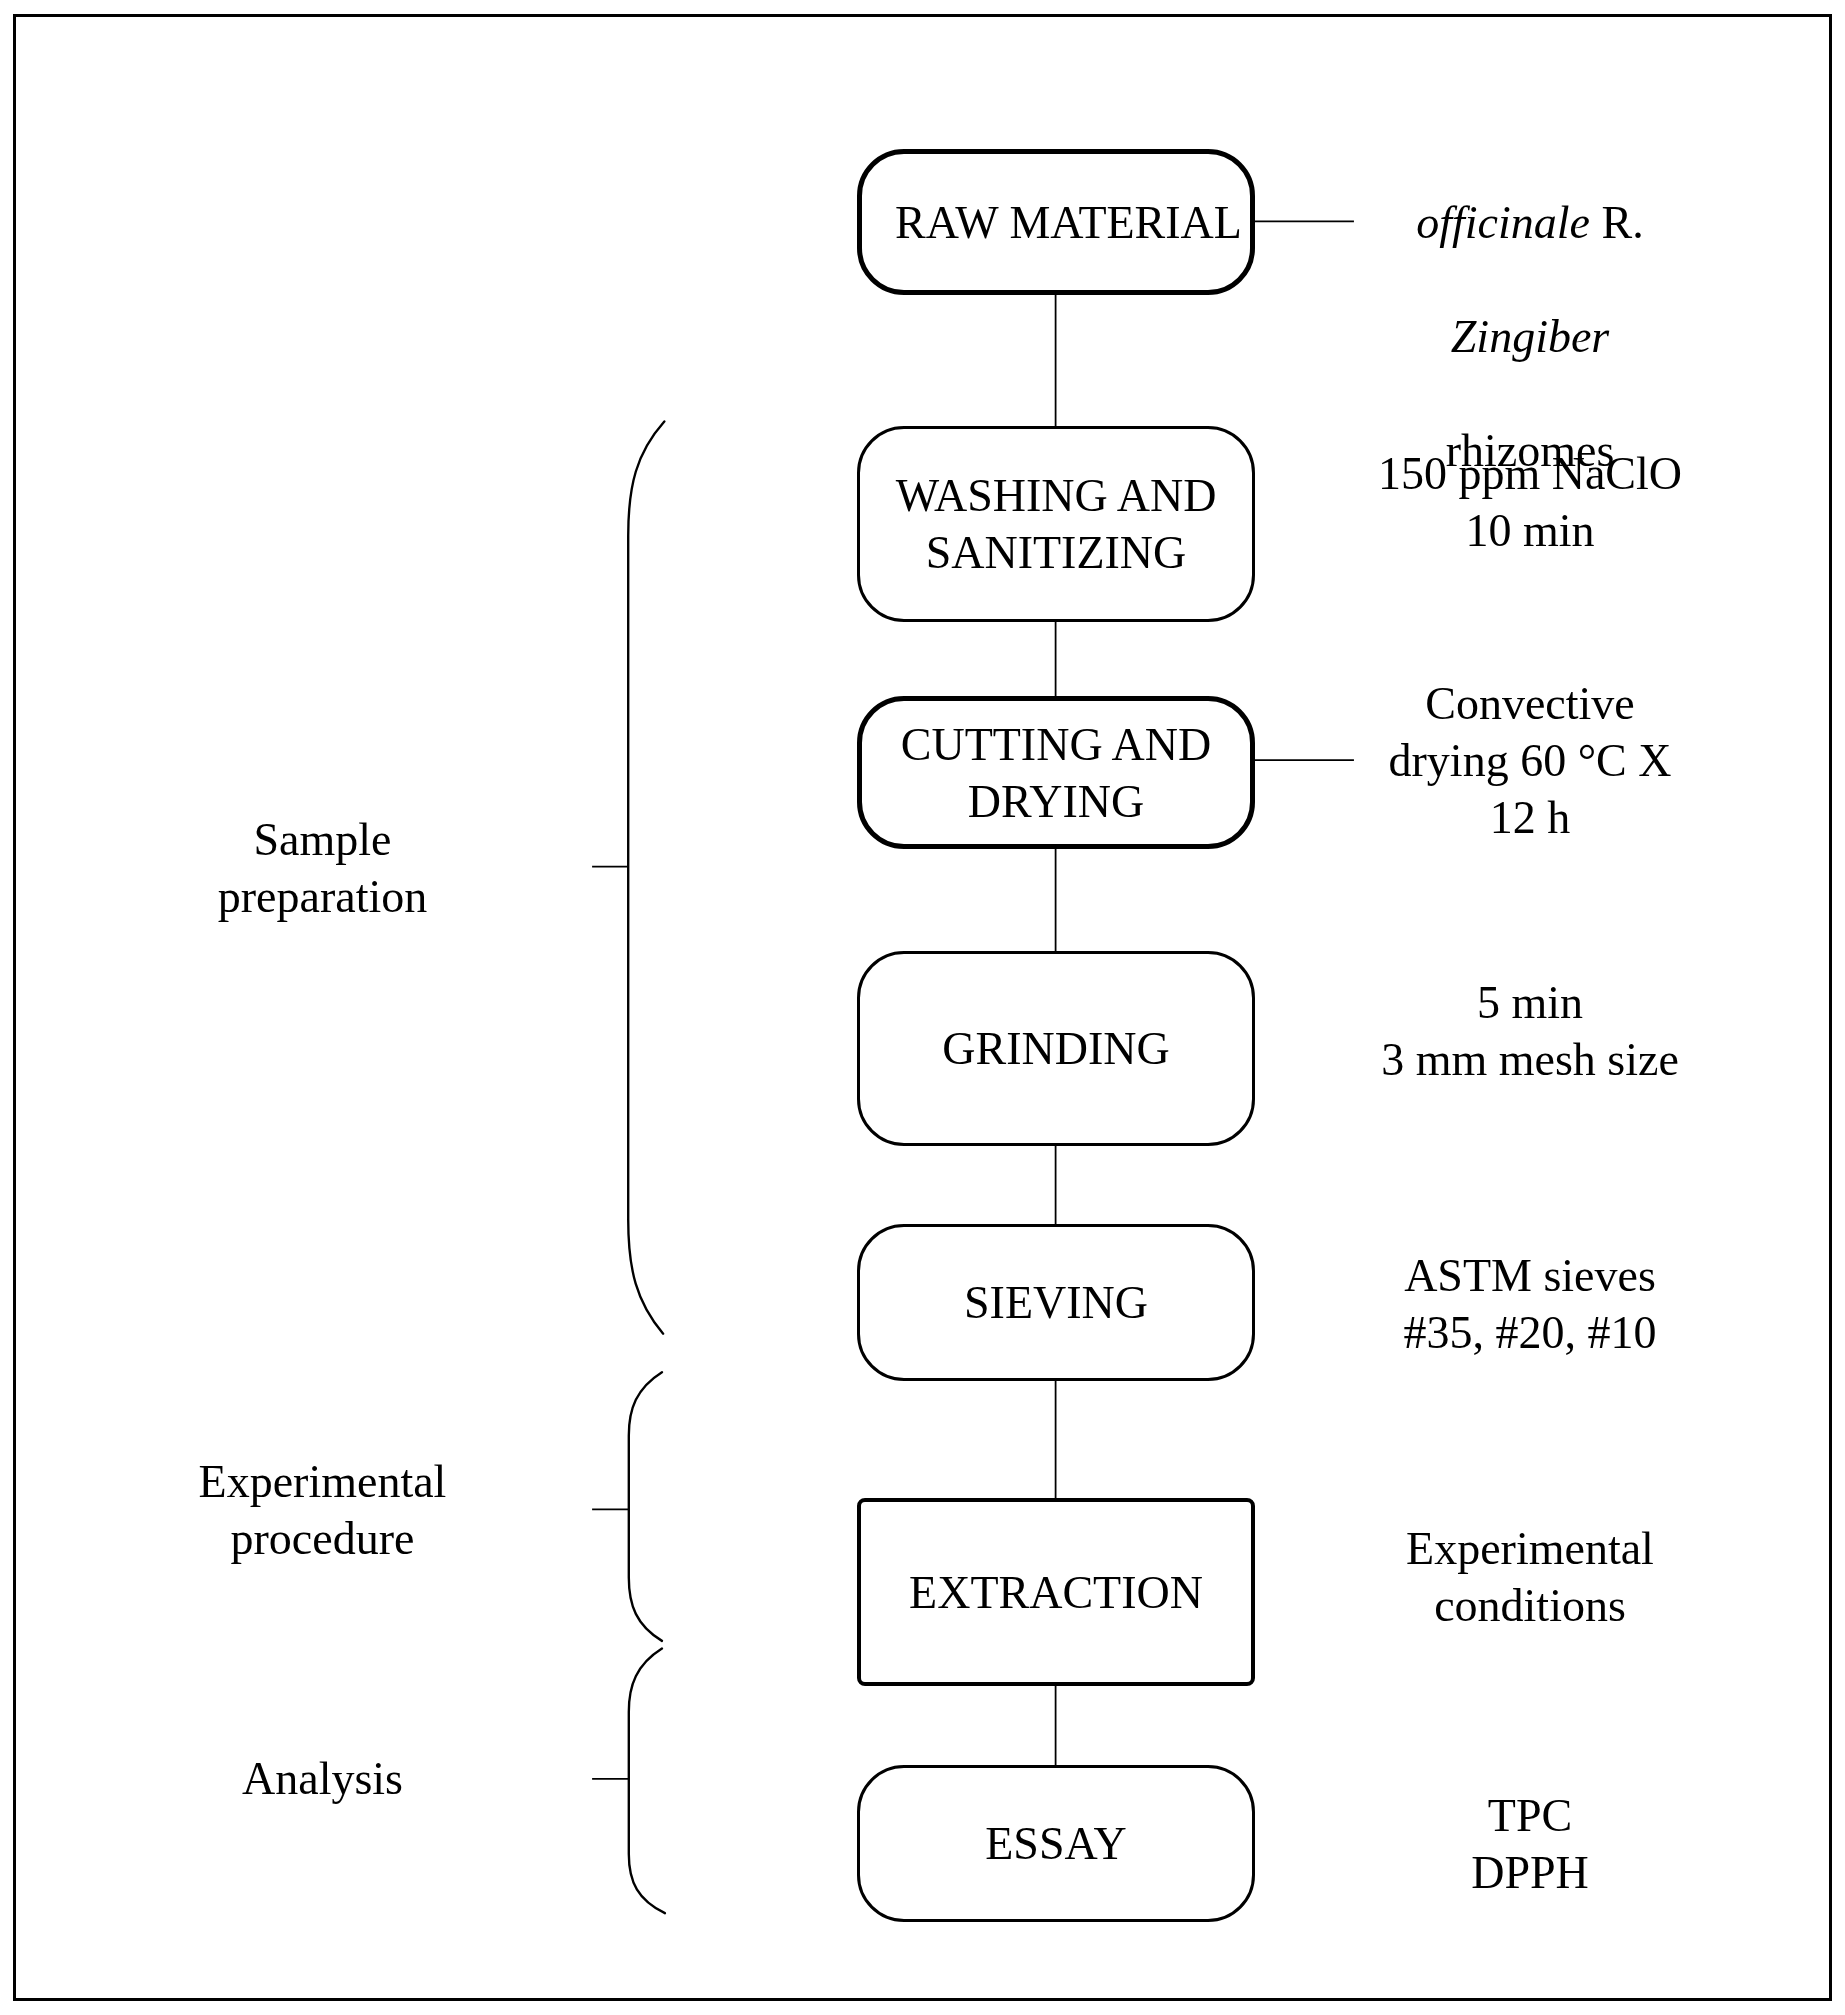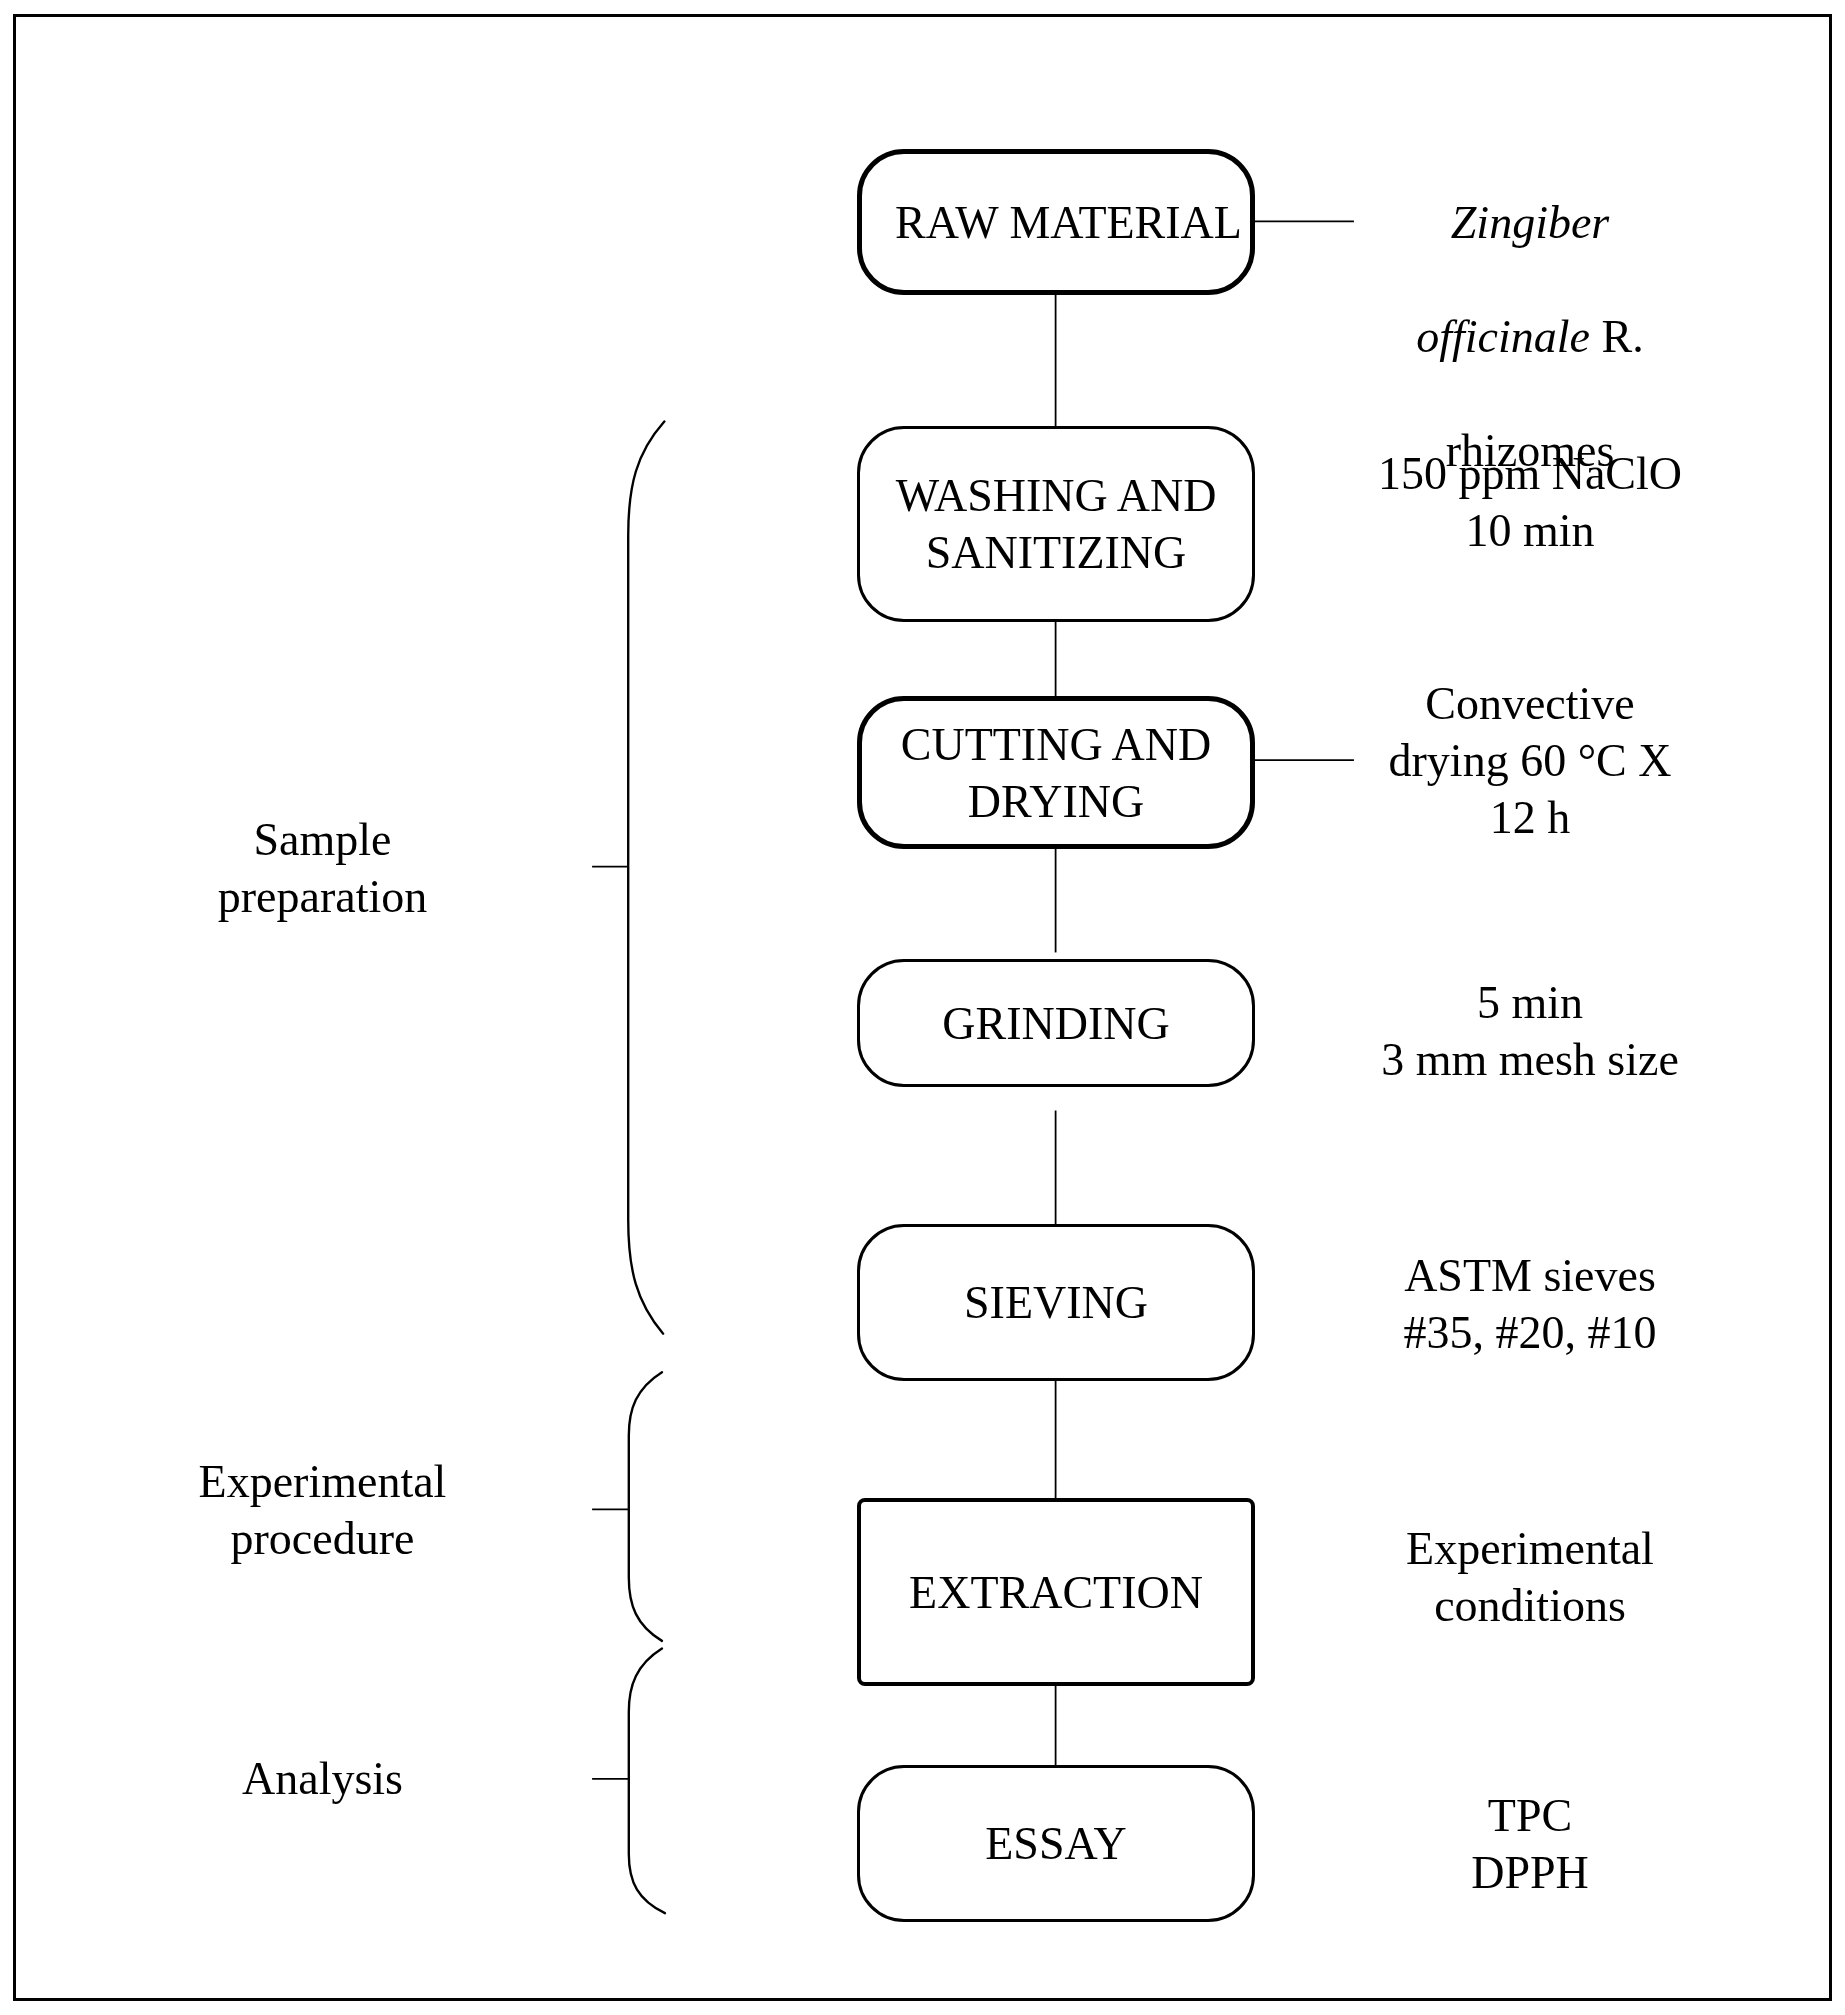--- a/index.html
+++ b/index.html
@@ -84,34 +84,34 @@
   <line x1="1000" y1="1464" x2="1061" y2="1464" stroke="#000" stroke-width="3"></line>
   <line x1="1000" y1="2550" x2="1062" y2="2550" stroke="#000" stroke-width="3"></line>
   <line x1="1000" y1="3005" x2="1062" y2="3005" stroke="#000" stroke-width="3"></line>
 </svg>
 
 <div class="fbox" style="top:149px;  height:146px; border-width:5.3px;padding-left:25px;">RAW MATERIAL</div>
 <div class="fbox" style="top:426px;  height:196px; border-width:3px;">WASHING AND
 SANITIZING</div>
 <div class="fbox" style="top:696px; height:153px; border-width:5.3px;">CUTTING AND
 DRYING</div>
-<div class="fbox" style="top:951px; height:128px; border-width:3px;margin-top:8px;">GRINDING</div>
+<div class="fbox" style="top:951px; height:195px; border-width:3px;">GRINDING</div>
 <div class="fbox" style="top:1224px; height:157px; border-width:3px;">SIEVING</div>
 <div class="fbox" style="top:1498px; height:188px; border-width:4.1px;border-radius:8px;">EXTRACTION</div>
 <div class="fbox" style="top:1765px; height:157px; border-width:3.6px;">ESSAY</div>
 
 <div class="stage-label" style="top:811px;">Sample
 preparation</div>
 <div class="stage-label" style="top:1453px;">Experimental
 procedure</div>
 <div class="stage-label" style="top:1750px;">Analysis</div>
 
 <div class="annot" style="top:137px;">
+  <div><span class="it">officinale</span><span class="keep-space"> R.</span></div>
   <div><span class="it">Zingiber</span></div>
-  <div><span class="it">officinale</span><span class="keep-space"> R.</span></div>
   <div><span>rhizomes</span></div>
 </div>
 <div class="annot" style="top:445px;">150 ppm NaClO
 10 min</div>
 <div class="annot" style="top:675px;">Convective
 drying 60 °C X
 12 h</div>
 <div class="annot" style="top:974px;">5 min
 3 mm mesh size</div>
 <div class="annot" style="top:1247px;">ASTM sieves

